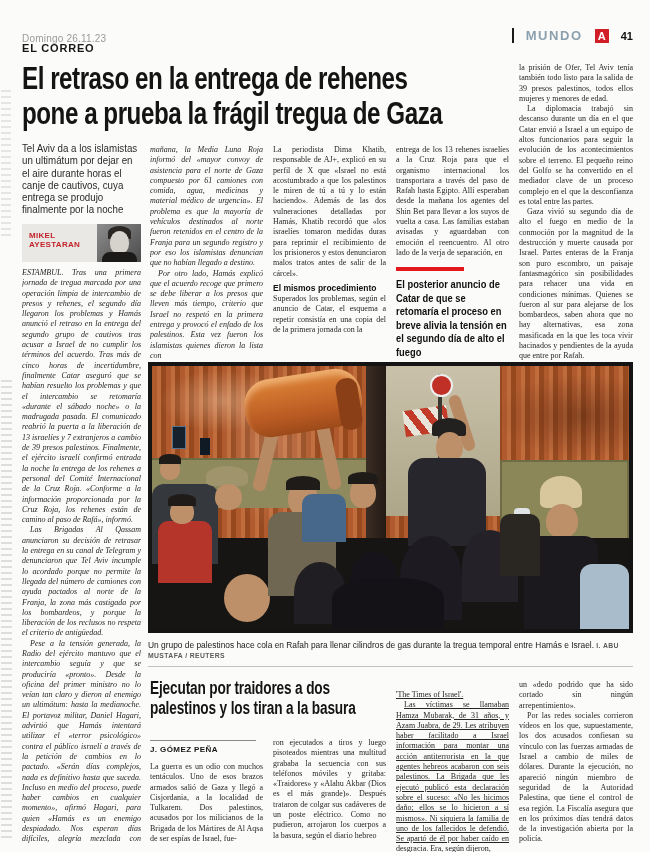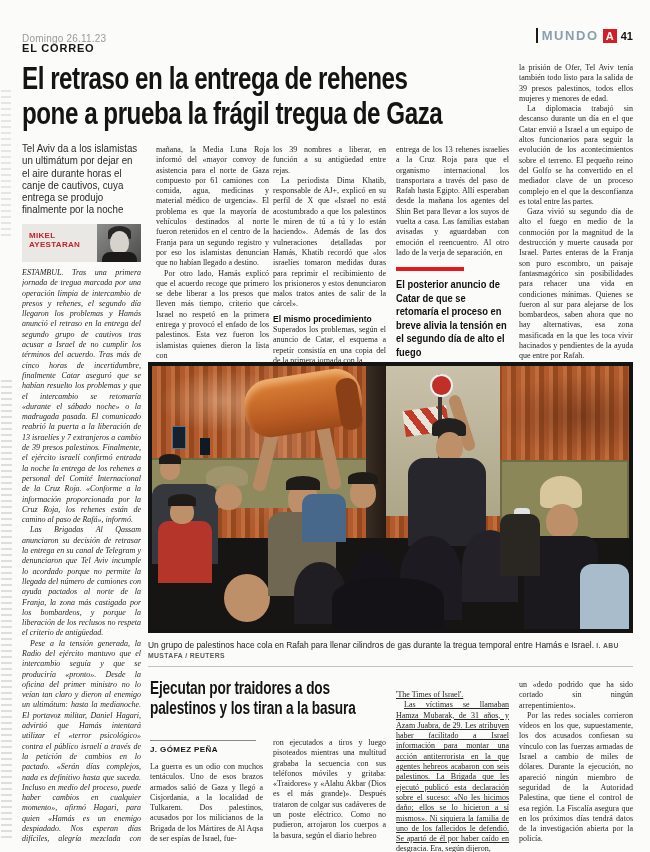--- a/index.html
+++ b/index.html
@@ -5,21 +5,21 @@
   html,body{margin:0;padding:0;background:#d8d8d4;}
   .page{position:relative;width:650px;height:852px;background:#fbfbf9;overflow:hidden;
         font-family:"Liberation Serif",serif;color:#222;}
   .abs{position:absolute;}
   .sans{font-family:"Liberation Sans",sans-serif;}
   .clip{overflow:hidden;}
 
   
   .hdr-date{left:22px;top:33px;font-size:10px;color:#9a9a9a;letter-spacing:.2px;}
   .hdr-paper{left:22px;top:42px;font-size:11px;font-weight:bold;color:#161616;letter-spacing:.8px;}
-  .hdr-right{top:28px;right:17px;display:flex;align-items:center;gap:4px;}
+  .hdr-right{top:28px;right:17px;display:flex;align-items:center;gap:12px;}
   .hdr-vbar{width:2px;height:15px;background:#1a1a1a;}
   .hdr-section{font-size:13px;font-weight:bold;color:#8ba0af;letter-spacing:1.6px;}
   .hdr-logo{width:14px;height:14px;background:#d21f27;color:#fff;font-size:11px;font-weight:bold;
             display:flex;align-items:center;justify-content:center;}
   .hdr-pageno{font-size:11px;font-weight:bold;color:#111;}
 
   
   .headline{left:22px;top:62px;width:615px;transform:scaleX(.78);transform-origin:0 0;
             font-weight:bold;font-size:31px;line-height:34.5px;letter-spacing:-.6px;color:#141414;}
   .headline div{white-space:nowrap;}
@@ -31,21 +31,21 @@
   .author-photo{position:absolute;right:0;top:0;width:44px;height:38px;overflow:hidden;
                 background:linear-gradient(135deg,#8d8d8d,#4b4b4b);}
   .author-hair{position:absolute;left:11px;top:2px;width:23px;height:13px;background:#2a2624;border-radius:50% 50% 0 0;}
   .author-face{position:absolute;left:13px;top:7px;width:19px;height:23px;background:#d6d2cc;border-radius:50% 50% 45% 45%;}
   .author-body{position:absolute;left:5px;bottom:0;width:35px;height:10px;background:#1c1a18;border-radius:8px 8px 0 0;}
 
   .bodycol{font-size:8px;line-height:10.3px;text-align:justify;color:#262626;}
   .bodycol p{margin:0;}
   .bodycol p + p{text-indent:8px;}
   .col1{left:22px;top:268px;width:119px;height:578px;font-style:italic;}
-  .col2{left:156px;top:145px;width:113px;height:220px;}
+  .col2{left:150px;top:145px;width:113px;height:220px;font-style:italic;}
   .col3{left:273px;top:145px;width:113px;height:220px;}
   .col4{left:396px;top:145px;width:113px;height:220px;}
   .col5{left:519px;top:63px;width:114px;height:302px;}
   .subhead{font-family:"Liberation Sans",sans-serif;font-size:8.5px;font-weight:bold;color:#111;
            margin:4px 0 1px;text-align:left;}
   .quote-rule{width:68px;height:4px;background:#e3191d;margin:9px 0 7px;}
   .pullquote{font-family:"Liberation Sans",sans-serif;font-weight:bold;font-size:11px;line-height:13.5px;
              color:#101010;width:133px;transform:scaleX(.85);transform-origin:0 0;text-align:left;}
 
   
@@ -125,24 +125,23 @@
       <p>Las Brigadas Al Qassam anunciaron su decisión de retrasar la entrega en su canal de Telegram y denunciaron que Tel Aviv incumple lo acordado porque no permite la llegada del número de camiones con ayuda pactados al norte de la Franja, la zona más castigada por los bombardeos, y porque la liberación de los reclusos no respeta el criterio de antigüedad.</p>
       <p>Pese a la tensión generada, la Radio del ejército mantuvo que el intercambio seguía y que se produciría «pronto». Desde la oficina del primer ministro no lo veían tan claro y dieron al enemigo un ultimátum: hasta la medianoche. El portavoz militar, Daniel Hagari, advirtió que Hamás intentará utilizar el «terror psicológico» contra el público israelí a través de la petición de cambios en lo pactado. «Serán días complejos, nada es definitivo hasta que suceda. Incluso en medio del proceso, puede haber cambios en cualquier momento», afirmó Hagari, para quien «Hamás es un enemigo despiadado. Nos esperan días difíciles, alegría mezclada con tristeza».</p>
       <p>El alto el fuego se enfrentó a su primer escollo y cuando todo estaba listo para el segundo intercambio llegó el comunicado de los islamistas. Ayer entraron 200 camiones con ayuda a Gaza y por la</p>
     </div>
   <div class="abs bodycol col2 clip">
       <p>mañana, la Media Luna Roja informó del «mayor convoy de asistencia para el norte de Gaza compuesto por 61 camiones con comida, agua, medicinas y material médico de urgencia». El problema es que la mayoría de vehículos destinados al norte fueron retenidos en el centro de la Franja para un segundo registro y por eso los islamistas denuncian que no habían llegado a destino.</p>
       <p>Por otro lado, Hamás explicó que el acuerdo recoge que primero se debe liberar a los presos que lleven más tiempo, criterio que Israel no respetó en la primera entrega y provocó el enfado de los palestinos. Esta vez fueron los islamistas quienes dieron la lista con</p>
     </div>
   <div class="abs bodycol col3 clip">
     <div>
-        <p>los 39 nombres a liberar, en función a su antigüedad entre rejas.</p>
         <p>La periodista Dima Khatib, responsable de AJ+, explicó en su perfil de X que «Israel no está acostumbrado a que los palestinos le miren de tú a tú y lo están haciendo». Además de las dos vulneraciones detalladas por Hamás, Khatib recordó que «los israelíes tomaron medidas duras para reprimir el recibimiento de los prisioneros y estos denunciaron malos tratos antes de salir de la cárcel».</p>
       </div>
-    <div class="subhead">El mismo procedimiento</div>
+    <div class="subhead">El mismos procedimiento</div>
     <div>
         <p>Superados los problemas, según el anuncio de Catar, el esquema a repetir consistía en una copia del de la primera jornada con la</p>
       </div>
   </div>
   <div class="abs bodycol col4 clip">
     <div>
         <p>entrega de los 13 rehenes israelíes a la Cruz Roja para que el organismo internacional los transportara a través del paso de Rafah hasta Egipto. Allí esperaban desde la mañana los agentes del Shin Bet para llevar a los suyos de vuelta a casa. Las familias estaban avisadas y aguardaban con emoción el reencuentro. Al otro lado de la verja de separación, en</p>
       </div>
     <div class="quote-rule"></div>
     <div class="pullquote">El posterior anuncio de Catar de que se retomaría el proceso en breve alivia la tensión en el segundo día de alto el fuego</div>

